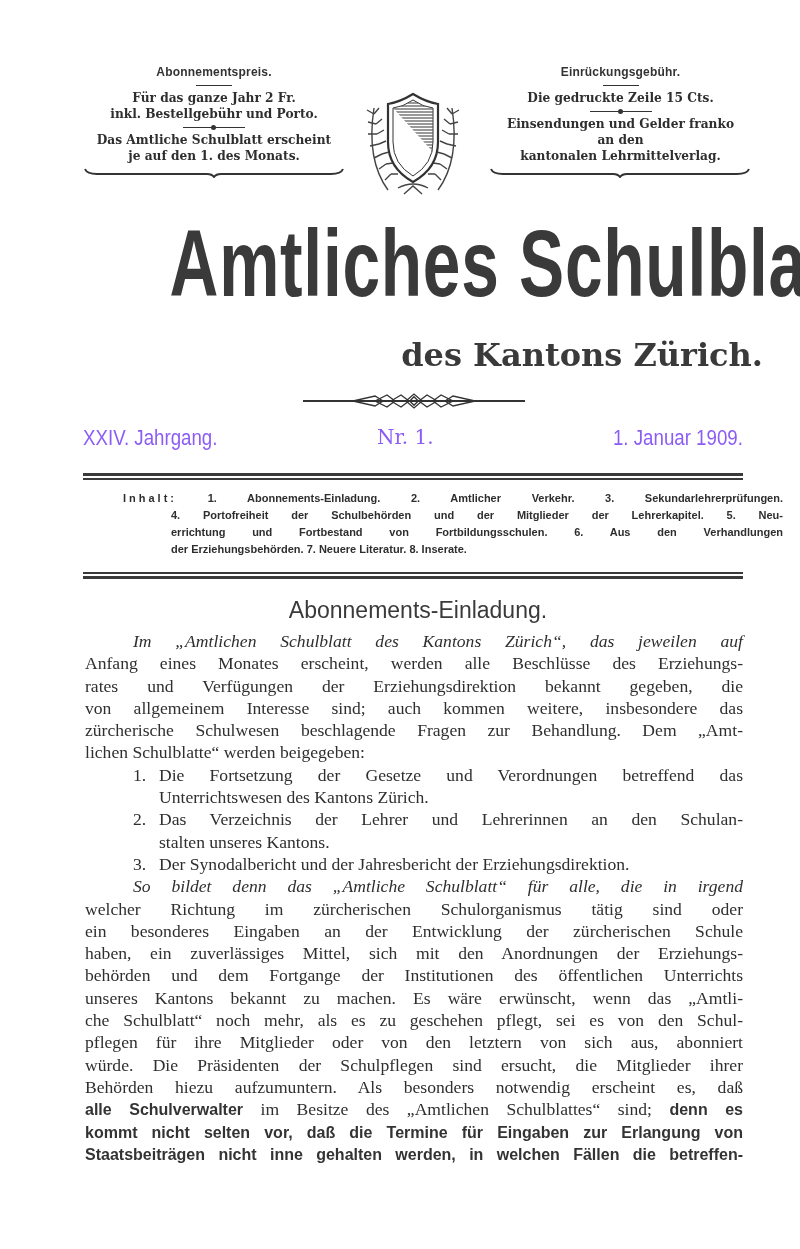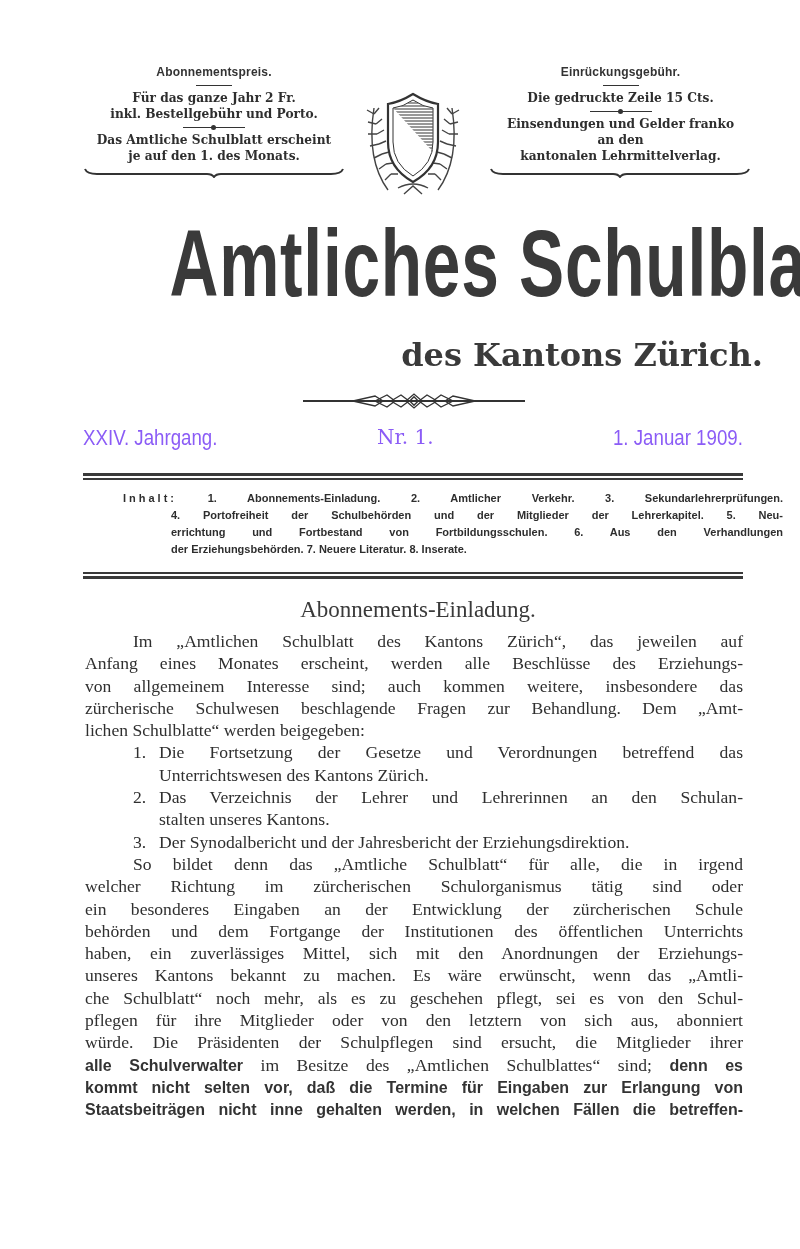--- a/index.html
+++ b/index.html
@@ -69,28 +69,28 @@
     line-height: 17px; color: #2e2e2e; margin-left: 40px;
   }
   .contents-line { white-space: nowrap; text-align: justify; text-align-last: justify; }
   .contents-line.indent { padding-left: 48px; }
   .contents-line.last { text-align-last: left; }
   .contents-label { letter-spacing: 3px; }
 
   
   .article-title {
     position: absolute; left: 60px; top: 597px; width: 690px; text-align: center;
-    font-family: Liberation Serif, serif; font-size: 23px; color: #3a3a3a;
+    font-family: Liberation Sans, sans-serif; font-size: 23px; color: #3a3a3a;
   }
   .article {
     position: absolute; left: 72px; top: 630px; width: 658px;
     font-family: "Liberation Serif", serif; font-size: 17.6px; line-height: 22.3px; color: #2f2f2f;
   }
   .line { display: block; white-space: nowrap; text-align: justify; text-align-last: justify; }
-  .line.first { padding-left: 48px; }
+  .line.first { padding-left: 48px; font-style: italic; }
   .line.end { text-align-last: left; }
   .list-item { display: block; padding-left: 48px; }
   .list-item .num { display: inline-block; width: 26px; }
   .list-item .line.cont { padding-left: 26px; }
   .bold-sans { font-family: "Liberation Sans", sans-serif; font-weight: bold; font-size: 16px; color: #333; }
 </style>
 </head>
 <body>
 
 <div class="page">
@@ -184,42 +184,44 @@
     <div class="thin"></div>
       <div class="gap"></div>
       <div class="thick"></div>
   </div>
 
   <div class="article-title">Abonnements-Einladung.</div>
 
   <div class="article">
     <span class="line first">Im „Amtlichen Schulblatt des Kantons Zürich“, das jeweilen auf</span>
     <span class="line">Anfang eines Monates erscheint, werden alle Beschlüsse des Erziehungs-</span>
+    <span class="line">rates und Verfügungen der Erziehungsdirektion bekannt gegeben, die</span>
     <span class="line">von allgemeinem Interesse sind; auch kommen weitere, insbesondere das</span>
     <span class="line">zürcherische Schulwesen beschlagende Fragen zur Behandlung. Dem „Amt-</span>
     <span class="line end">lichen Schulblatte“ werden beigegeben:</span>
 
     <div class="list-item">
       <span class="line"><span class="num">1.</span><span>Die Fortsetzung der Gesetze und Verordnungen betreffend das</span></span>
       <span class="line cont end">Unterrichtswesen des Kantons Zürich.</span>
     </div>
     <div class="list-item">
       <span class="line"><span class="num">2.</span><span>Das Verzeichnis der Lehrer und Lehrerinnen an den Schulan-</span></span>
       <span class="line cont end">stalten unseres Kantons.</span>
     </div>
     <div class="list-item">
       <span class="line end"><span class="num">3.</span><span>Der Synodalbericht und der Jahresbericht der Erziehungsdirektion.</span></span>
     </div>
 
     <span class="line first">So bildet denn das „Amtliche Schulblatt“ für alle, die in irgend</span>
     <span class="line">welcher Richtung im zürcherischen Schulorganismus tätig sind oder</span>
     <span class="line">ein besonderes Eingaben an der Entwicklung der zürcherischen Schule</span>
+    <span class="line">haben, ein zuverlässiges Mittel, sich mit den Anordnungen der Erziehungs-</span>
     <span class="line">behörden und dem Fortgange der Institutionen des öffentlichen Unterrichts</span>
-    <span class="line">haben, ein zuverlässiges Mittel, sich mit den Anordnungen der Erziehungs-</span>
     <span class="line">unseres Kantons bekannt zu machen. Es wäre erwünscht, wenn das „Amtli-</span>
     <span class="line">che Schulblatt“ noch mehr, als es zu geschehen pflegt, sei es von den Schul-</span>
     <span class="line">pflegen für ihre Mitglieder oder von den letztern von sich aus, abonniert</span>
     <span class="line">würde. Die Präsidenten der Schulpflegen sind ersucht, die Mitglieder ihrer</span>
+    <span class="line">Behörden hiezu aufzumuntern. Als besonders notwendig erscheint es, daß</span>
     <span class="line"><span class="bold-sans">alle Schulverwalter</span><span> im Besitze des „Amtlichen Schulblattes“ sind; </span><span class="bold-sans">denn es</span></span>
     <span class="line bold-sans">kommt nicht selten vor, daß die Termine für Eingaben zur Erlangung von</span>
     <span class="line bold-sans">Staatsbeiträgen nicht inne gehalten werden, in welchen Fällen die betreffen-</span>
   </div>
 </div>
 
 </body></html>

